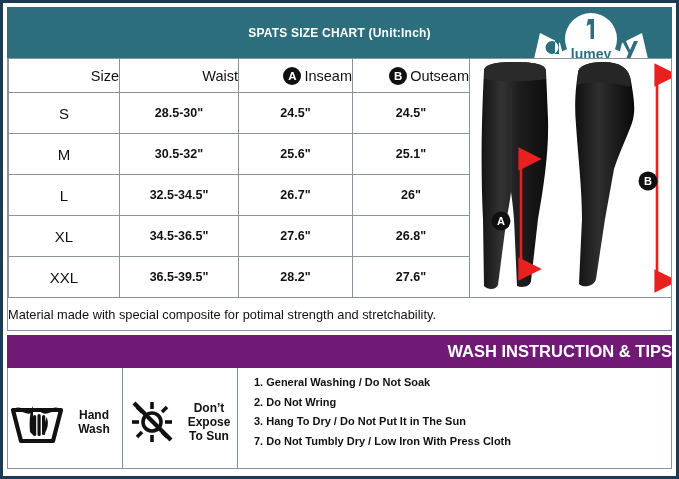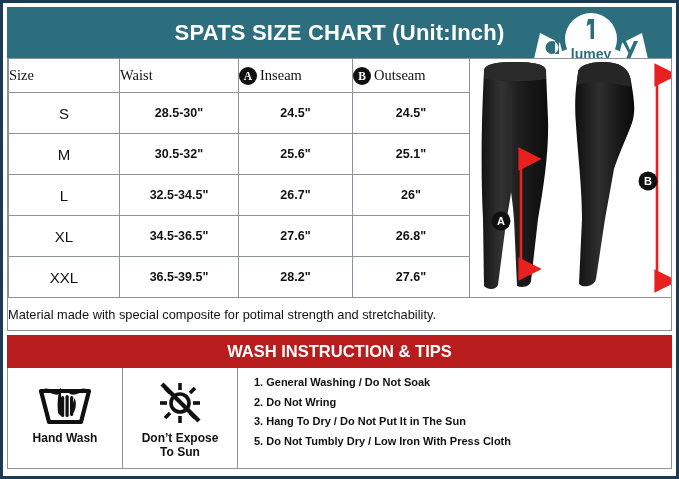--- a/index.html
+++ b/index.html
@@ -27,21 +27,21 @@
     position: relative;
     height: 51px;
     background: #2d6e7e;
     display: flex;
     align-items: center;
     justify-content: center;
     overflow: visible;
   }
   .header-title {
     color: #ffffff;
-    font-size: 22px;
+    font-size: 12px;
     font-weight: bold;
     letter-spacing: 0.2px;
     text-align: center;
   }
 
   
   .brand-logo {
     position: absolute;
     right: 20px;
     top: 2px;
@@ -79,23 +79,22 @@
     font-weight: normal;
   }
   table.size-table td.val-cell {
     font-size: 12.5px;
     font-weight: bold;
   }
 
   .hdr-inner {
     display: flex;
     align-items: center;
-    justify-content: flex-start;
+    justify-content: flex-end;
     gap: 3px;
-    font-family: Liberation Serif, serif;
   }
   .badge-dot {
     display: inline-flex;
     align-items: center;
     justify-content: center;
     width: 18px;
     height: 18px;
     border-radius: 50%;
     background: #101010;
     color: #ffffff;
@@ -125,43 +124,43 @@
   }
   .material-text {
     font-size: 12.8px;
     color: #111111;
   }
 
   
   .wash-banner {
     margin-top: 4px;
     height: 33px;
-    background: #b91c1c;
-    display: flex;
-    align-items: center;
-    justify-content: center;
+    background: #701a75;
+    display: flex;
+    align-items: center;
+    justify-content: flex-end;
   }
   .wash-banner-title {
     color: #ffffff;
     font-size: 16.5px;
     font-weight: bold;
   }
 
   
   .wash-area {
     display: flex;
     height: 101px;
     border: 1px solid #8b9298;
     border-top: none;
   }
   .icon-cell {
     width: 115px;
     border-right: 1px solid #8b9298;
     display: flex;
-    flex-direction: column;
+    flex-direction: row;
     align-items: center;
     justify-content: flex-start;
     padding-top: 8px;
   }
   .icon-cell:first-child { }
   .icon-glyph {
     height: 54px;
     display: flex;
     align-items: center;
     justify-content: center;
@@ -400,17 +399,17 @@
       <div class="icon-label">
         <span>Don’t Expose</span><br>
         <span>To Sun</span>
       </div>
     </div>
 
     <div class="tips-cell">
       <div class="tip-line">1. General Washing / Do Not Soak</div>
       <div class="tip-line">2. Do Not Wring</div>
       <div class="tip-line">3. Hang To Dry / Do Not Put It in The Sun</div>
-      <div class="tip-line">5. Do Not Tumbly Dry / Low Iron With Press Cloth</div>
+      <div class="tip-line">7. Do Not Tumbly Dry / Low Iron With Press Cloth</div>
     </div>
   </div>
 
 </div>
 
 </body></html>

